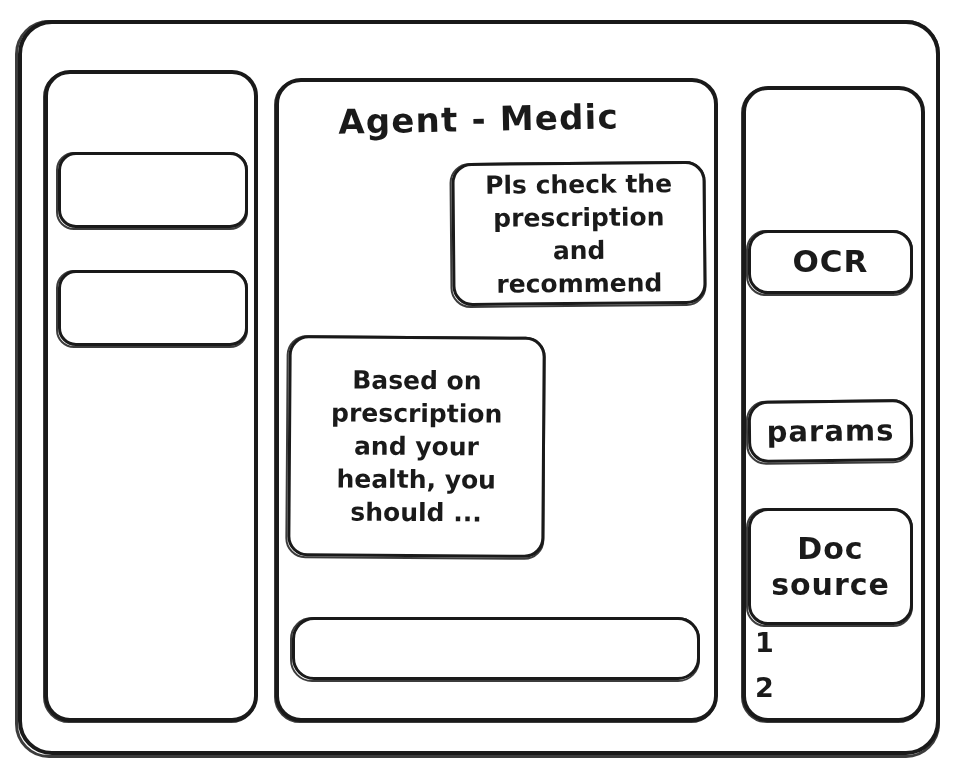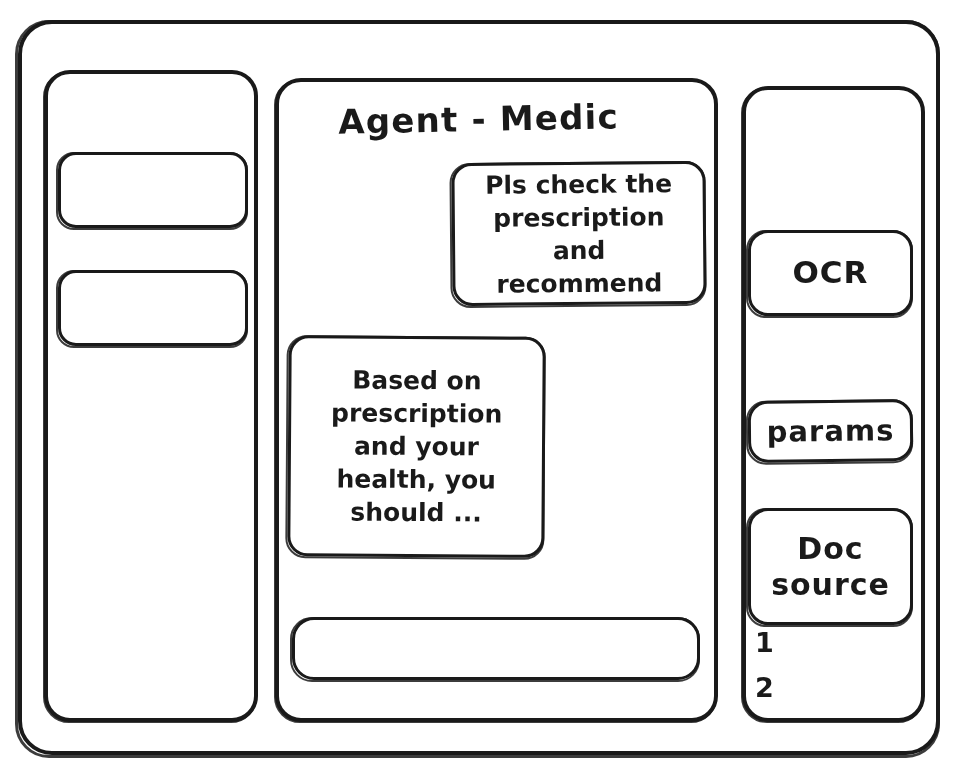--- a/index.html
+++ b/index.html
@@ -85,21 +85,21 @@
   
   .tool-card{
     border-radius:20px;border-width:3px;
     left:748px;width:165px;
     display:flex;align-items:center;justify-content:center;
     font-size:31px;font-weight:700;letter-spacing:1px;
     color:#1a1a1a;
     text-align:center;line-height:1.2;
   }
   .card-llm{top:120px;height:86px;}
-  .card-ocr{top:230px;height:86px;}
+  .card-ocr{top:230px;height:64px;}
   .card-params{top:400px;height:62px;font-size:29px;transform:rotate(-0.6deg);}
   .card-doc{top:508px;height:117px;font-size:30px;border-radius:20px;}
 
   .doc-list{
     position:absolute;
     left:755px;width:150px;
     font-size:27px;font-weight:700;color:#1a1a1a;
     text-align:left;
   }
   .doc-1{top:627px;}

